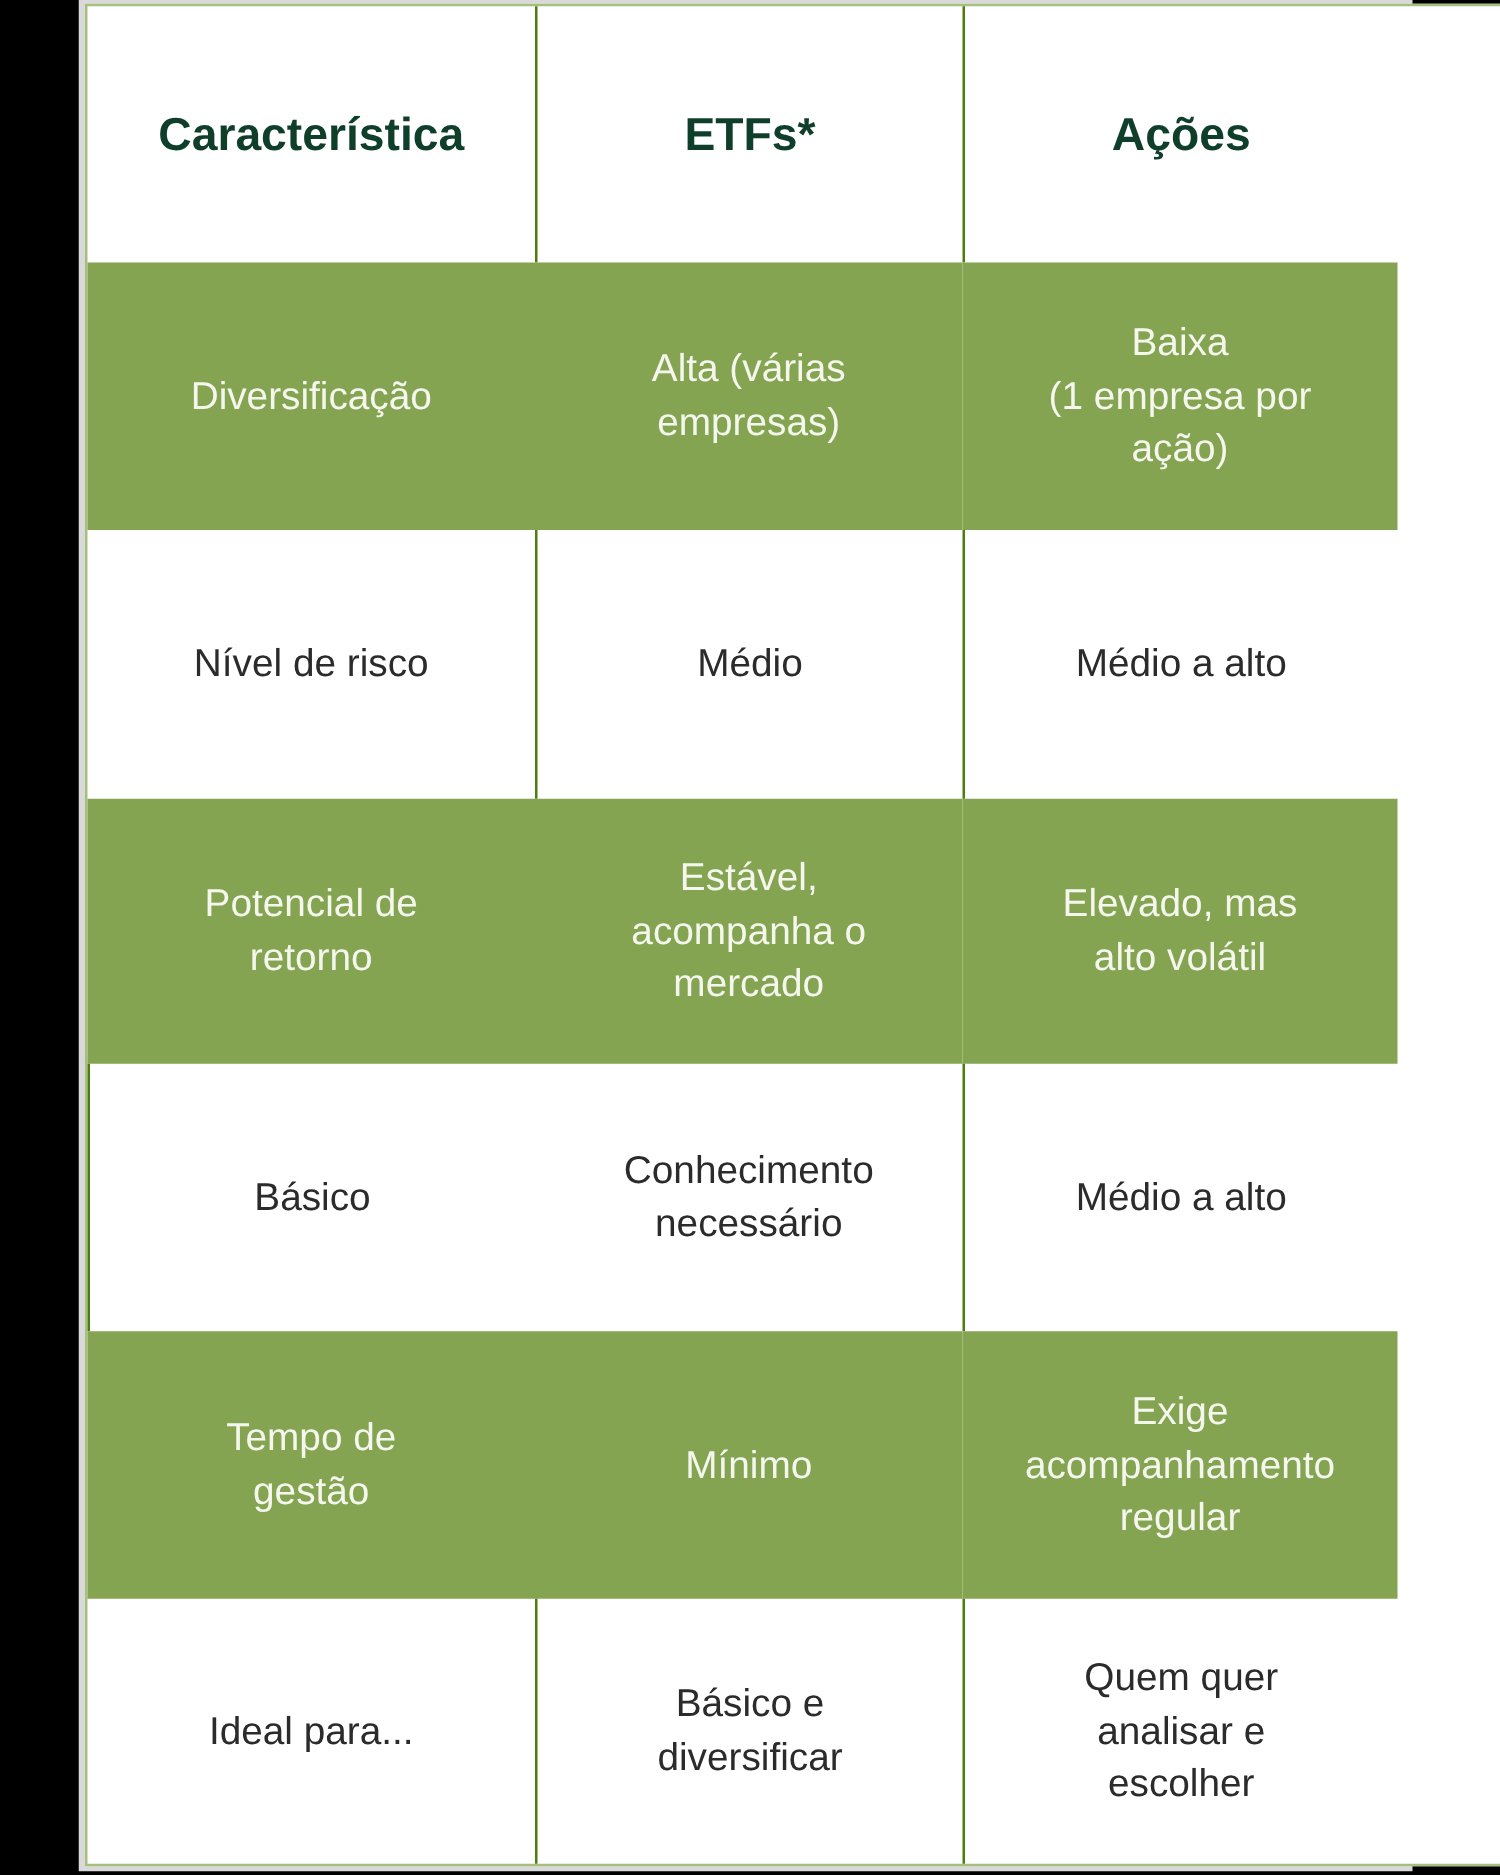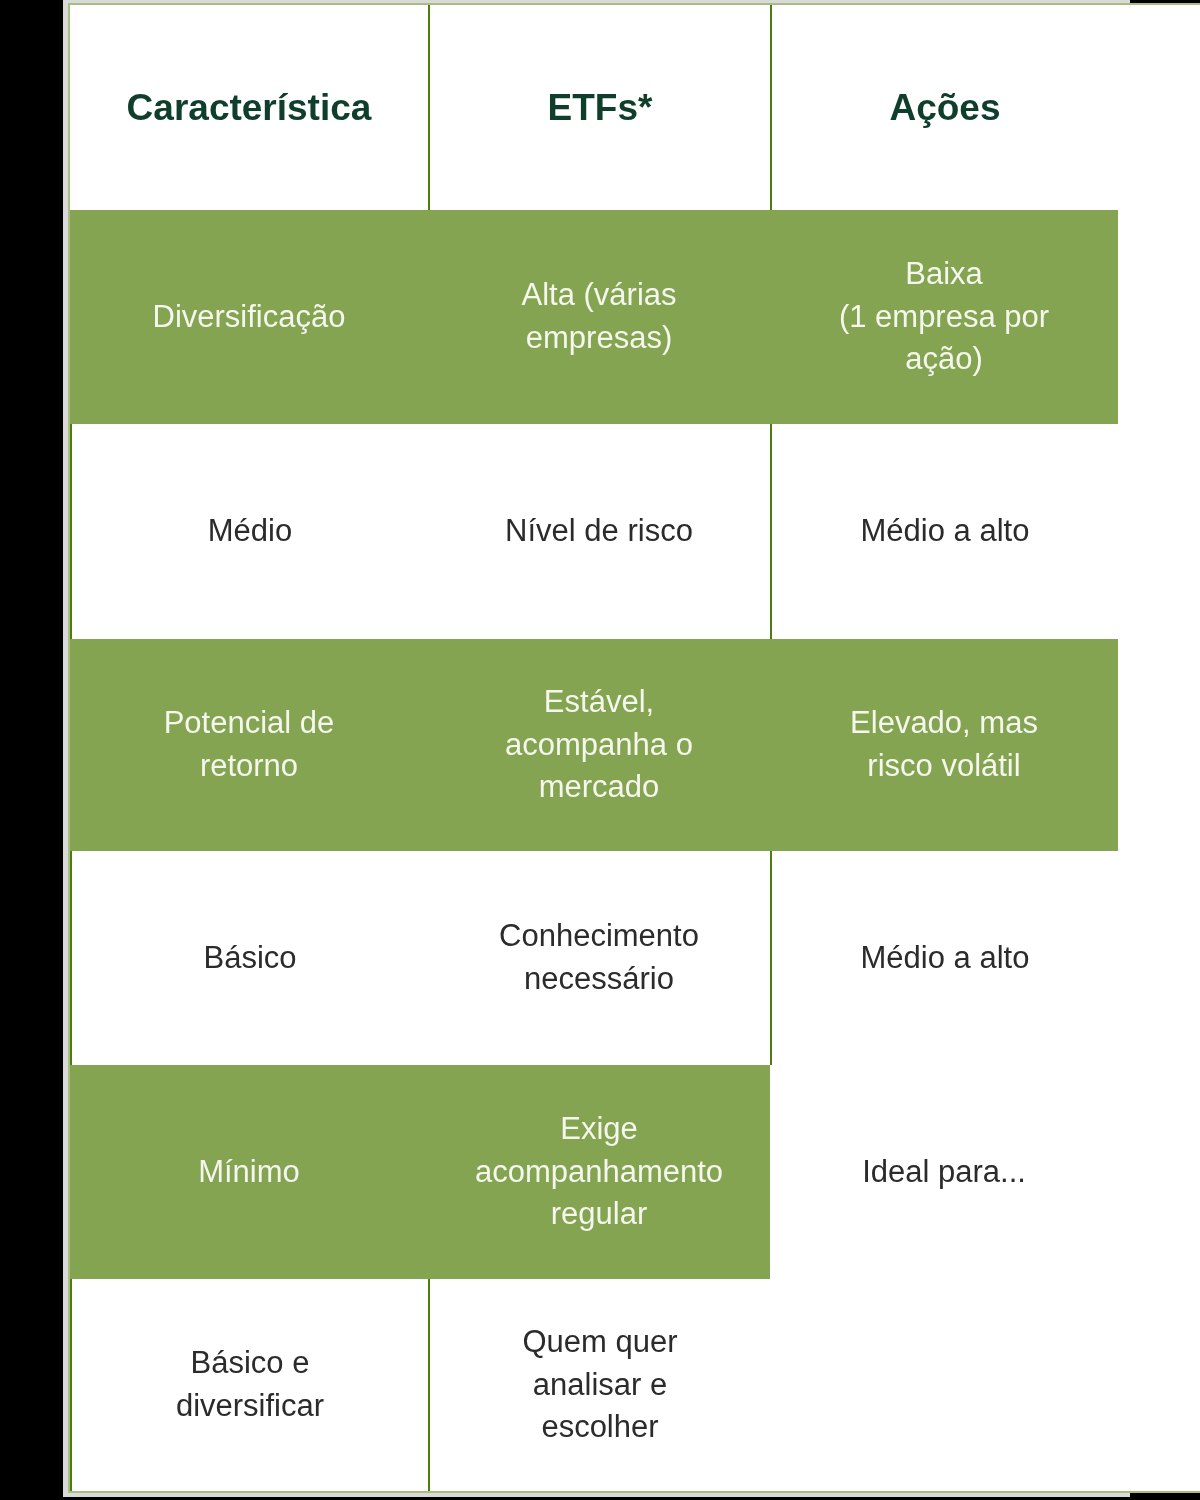--- a/index.html
+++ b/index.html
@@ -67,37 +67,39 @@
     <div class="cell hdr div-left">ETFs*</div>
     <div class="cell hdr div-left">Ações</div>
 
     <div class="cell green">Diversificação</div>
     <div class="cell green">Alta (várias
 empresas)</div>
     <div class="cell green">Baixa
 (1 empresa por
 ação)</div>
 
+    <div class="cell">Nível de risco</div>
     <div class="cell div-left">Médio</div>
-    <div class="cell">Nível de risco</div>
     <div class="cell div-left">Médio a alto</div>
 
     <div class="cell green">Potencial de
 retorno</div>
     <div class="cell green">Estável,
 acompanha o
 mercado</div>
     <div class="cell green">Elevado, mas
-risco volátil</div>
+alto volátil</div>
 
     <div class="cell div-left">Básico</div>
     <div class="cell">Conhecimento
 necessário</div>
     <div class="cell div-left">Médio a alto</div>
 
+    <div class="cell green">Tempo de
+gestão</div>
     <div class="cell green">Mínimo</div>
     <div class="cell green">Exige
 acompanhamento
 regular</div>
 
     <div class="cell">Ideal para...</div>
     <div class="cell div-left">Básico e
 diversificar</div>
     <div class="cell div-left">Quem quer
 analisar e

